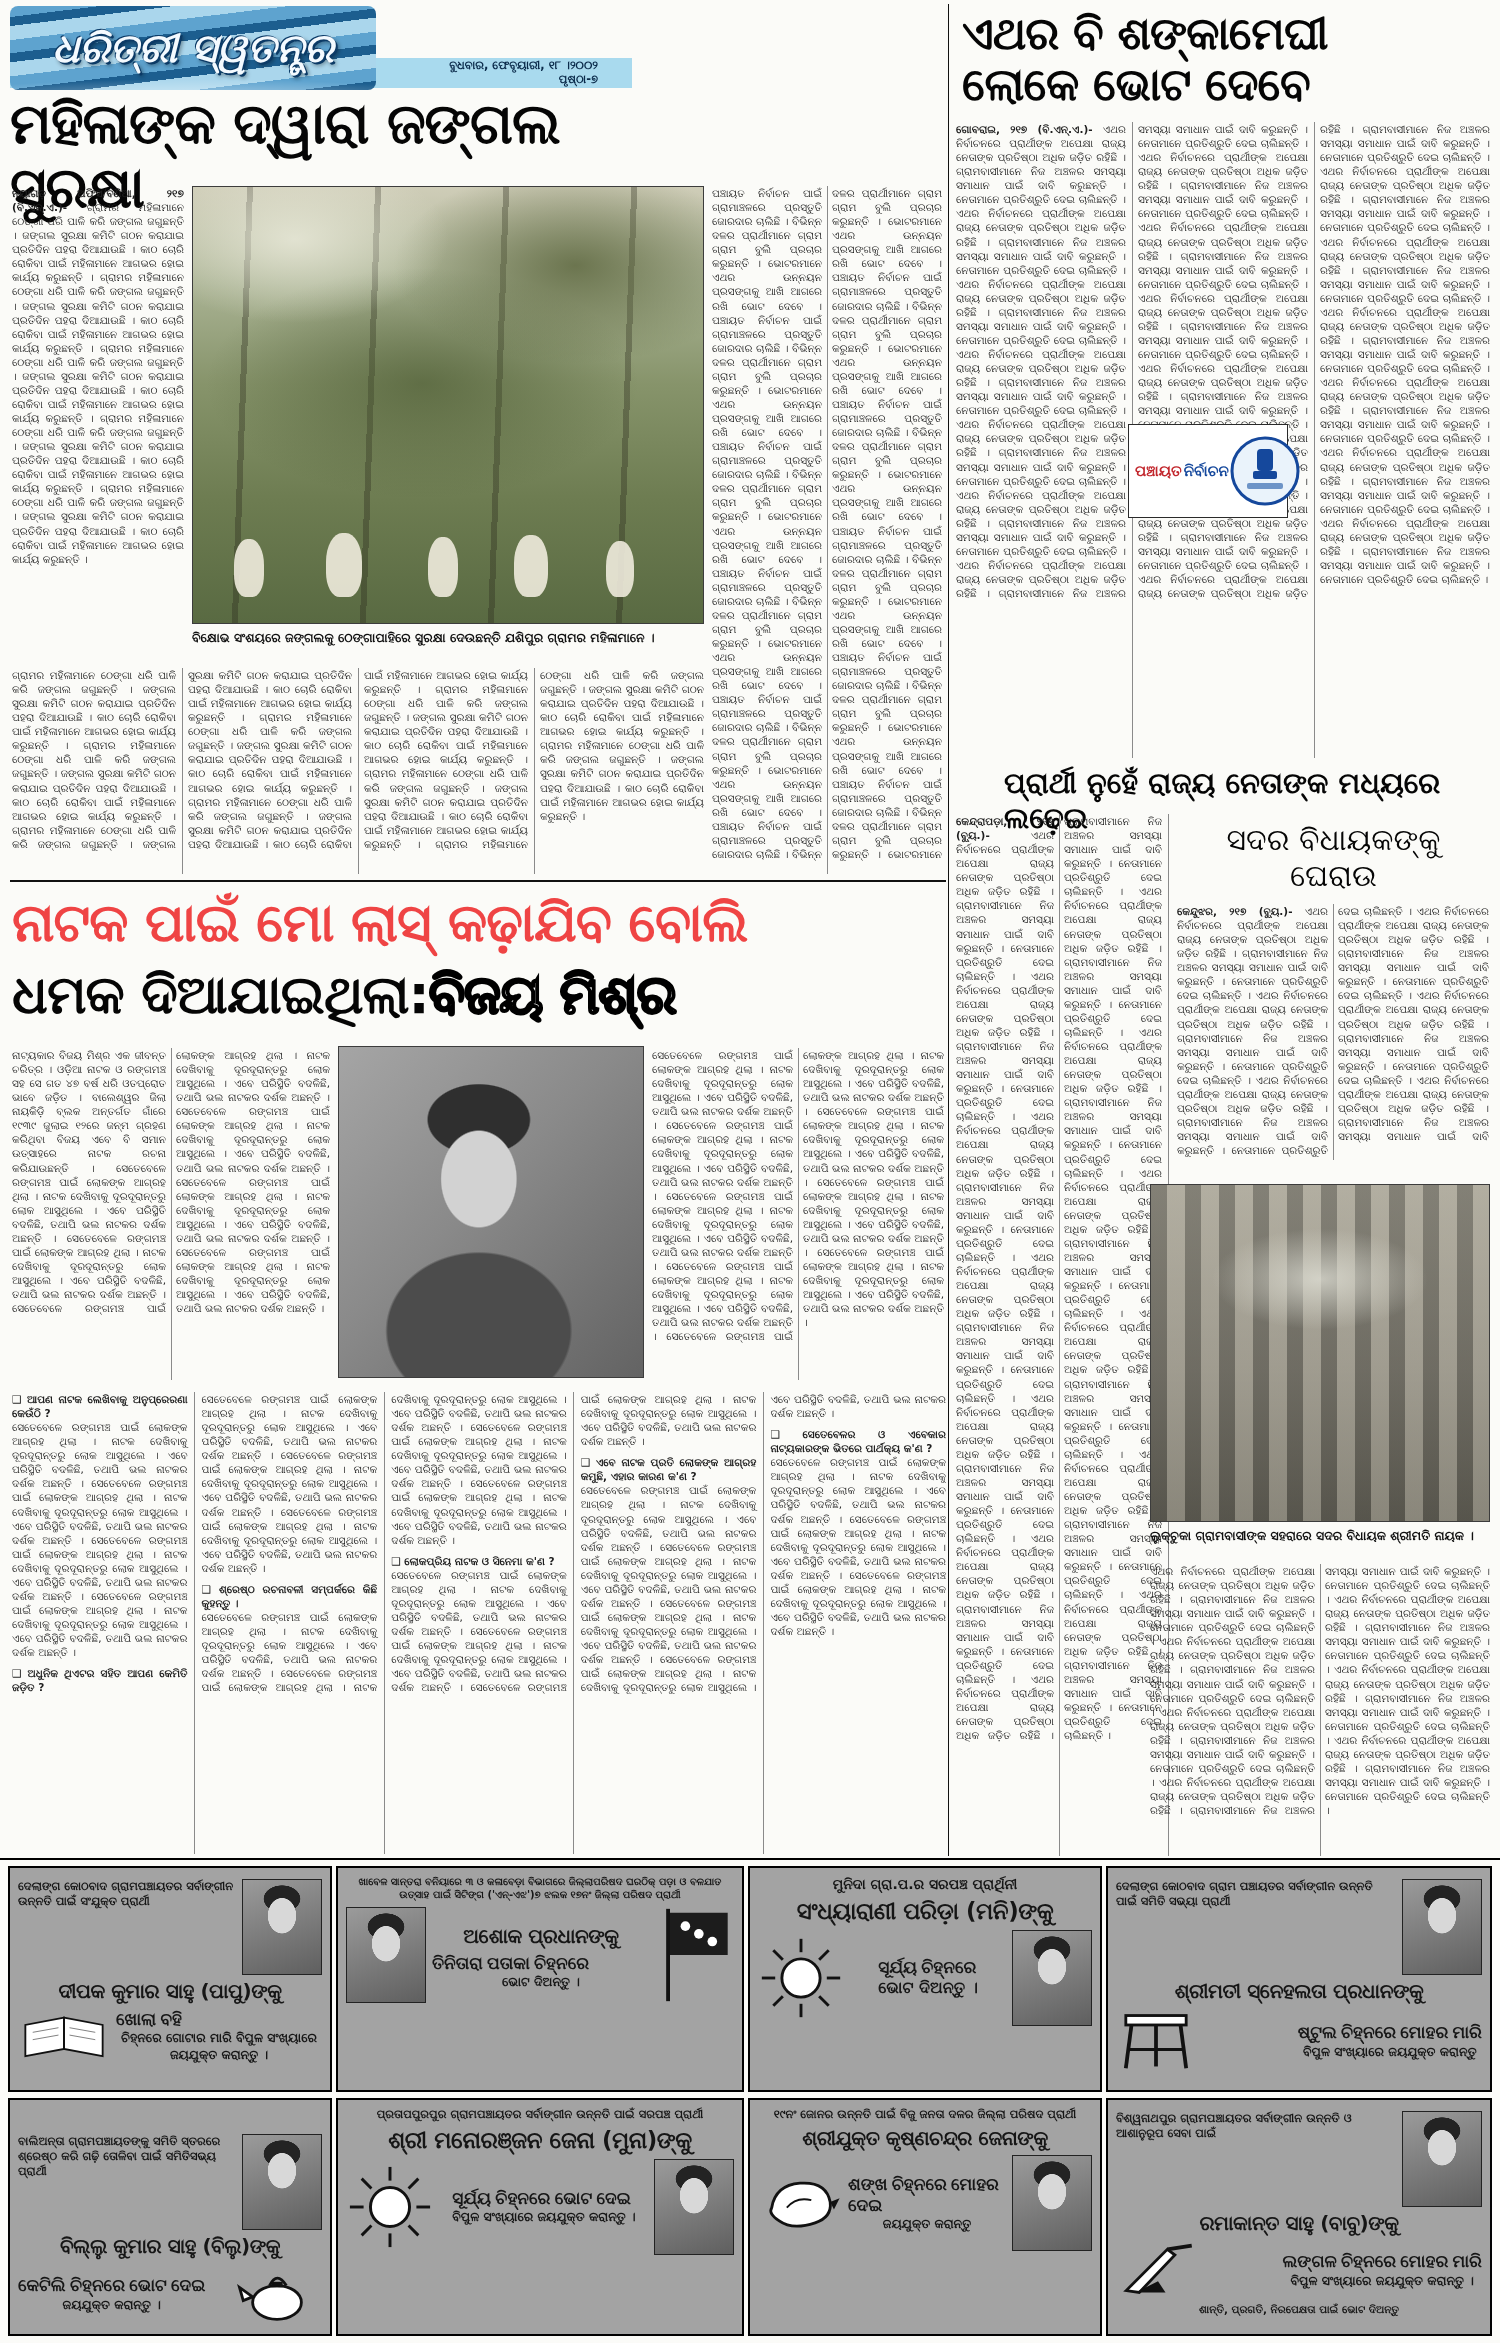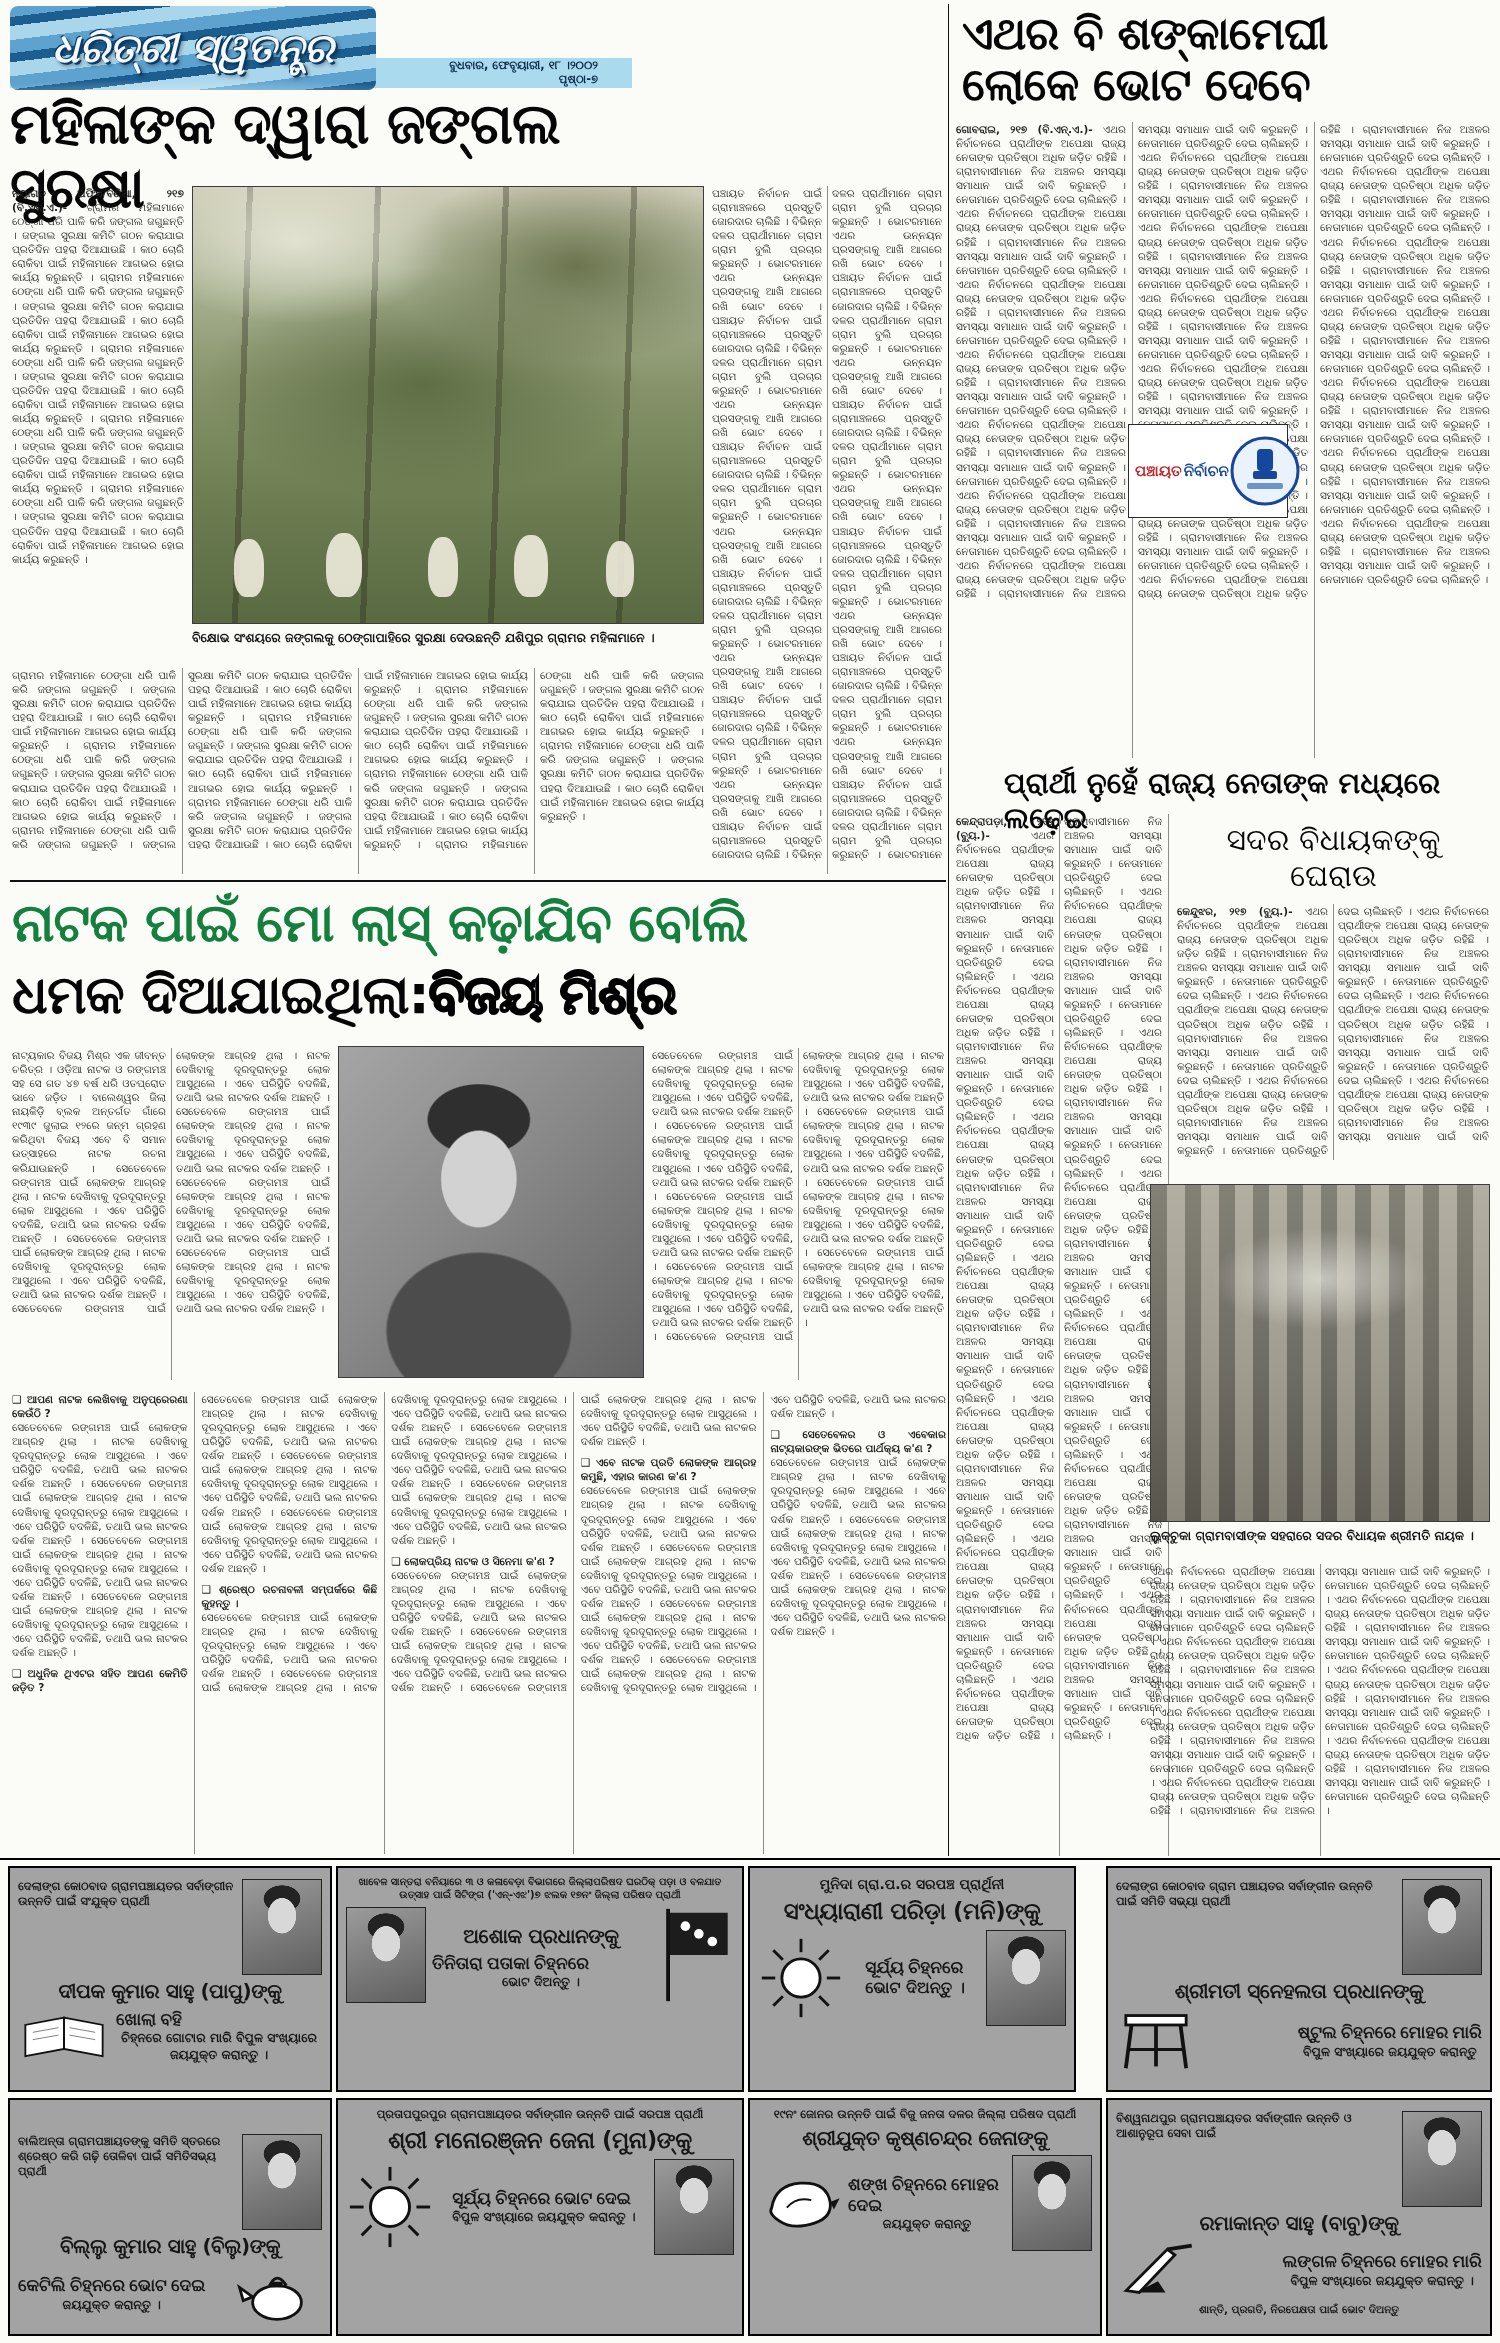--- a/index.html
+++ b/index.html
@@ -79,21 +79,21 @@
 
   
   .logo-box { left:1128px; top:424px; width:160px; height:94px; background:#fff; border:1.5px solid #2a2a2a;
     display:flex; align-items:center; justify-content:space-between; padding:4px 6px; z-index:2; }
   .logo-texts { display:flex; gap:2px; }
   .logo-t1 { color:#c2272d; font-weight:800; font-size:15px; }
   .logo-t2 { color:#15489c; font-weight:800; font-size:15px; }
 
   
   .hr-1 { left:10px; top:880px; width:936px; border-top:2px solid #111; }
-  .drama-h1 { left:12px; top:892px; width:934px; font-size:53px; font-weight:800; letter-spacing:-1px; color:#15803d; }
+  .drama-h1 { left:12px; top:892px; width:934px; font-size:53px; font-weight:800; letter-spacing:-1px; color:#ef4444; }
   .drama-h2 { left:12px; top:964px; width:934px; font-size:53px; font-weight:800; letter-spacing:-1px; color:#050505; }
   .drama-name { color:#ffffff; -webkit-text-stroke:2.2px #000; text-shadow:0 0 1px #000; }
   .drama-intro { left:12px;  top:1048px; width:318px; height:332px; }
   .drama-right { left:652px; top:1048px; width:292px; height:332px; }
   .qa-band { left:12px; top:1392px; width:934px; height:462px; }
   .qa { margin-bottom:7px; }
   .qa .q { font-weight:800; display:block; }
 
   
   .ads-sep { left:0; top:1858px; width:1500px; border-top:2.5px solid #000; }
@@ -106,21 +106,21 @@
   .ad-row { display:flex; align-items:center; justify-content:space-between; gap:6px; margin-top:4px; }
   .cand-photo { width:80px; height:96px; border:1.5px solid #222; flex:0 0 auto;
     background:
       radial-gradient(ellipse 24px 30px at 50% 38%, #d8d8d8 0 58%, transparent 60%),
       radial-gradient(ellipse 30px 22px at 50% 20%, #232323 0 60%, transparent 62%),
       linear-gradient(160deg,#9b9b9b, #5f5f5f);
   }
   .sym-icon { flex:0 0 auto; }
   .ad1 { left:8px;    top:1866px; width:324px; height:226px; }
   .ad2 { left:336px;  top:1866px; width:408px; height:226px; }
-  .ad3 { left:748px;  top:1866px; width:328px; height:226px; }
+  .ad3 { left:748px;  top:1866px; width:354px; height:226px; }
   .ad4 { left:1106px; top:1866px; width:386px; height:226px; }
   .ad5 { left:8px;    top:2098px; width:324px; height:238px; }
   .ad6 { left:336px;  top:2098px; width:408px; height:238px; }
   .ad7 { left:748px;  top:2098px; width:354px; height:238px; }
   .ad8 { left:1106px; top:2098px; width:386px; height:238px; }
   svg { display:block; }
 </style>
 </head>
 <body>
 

